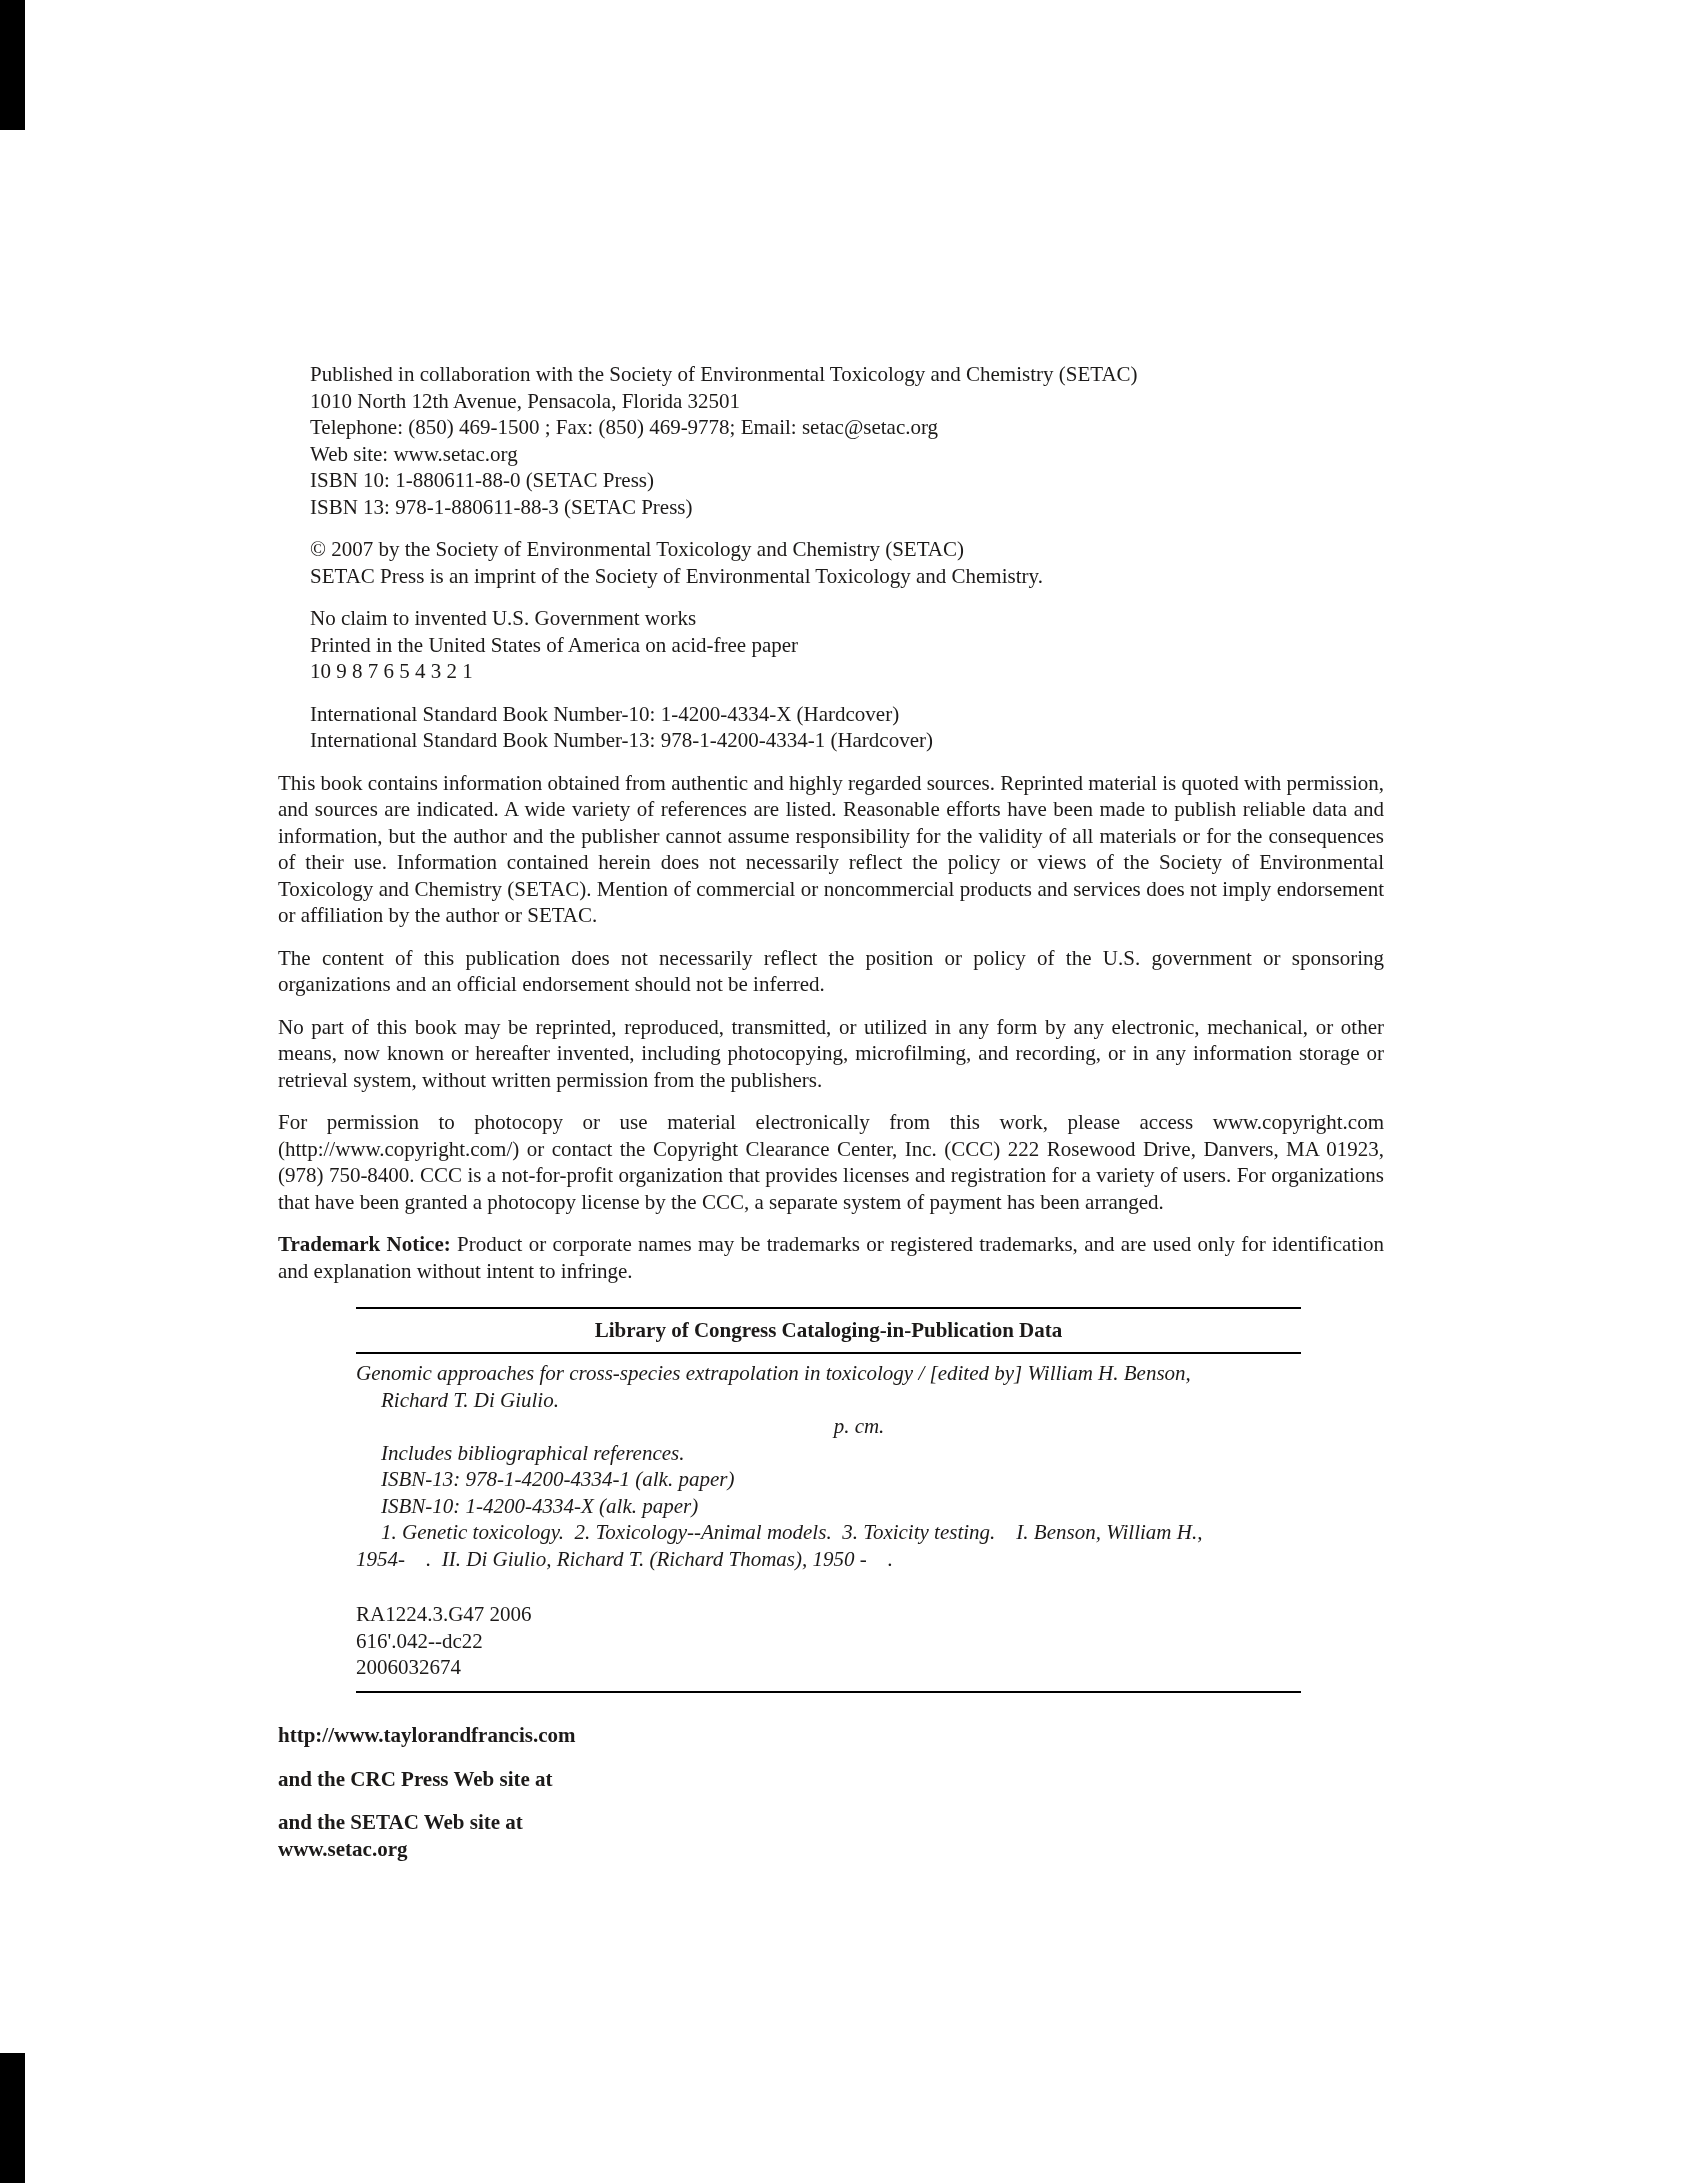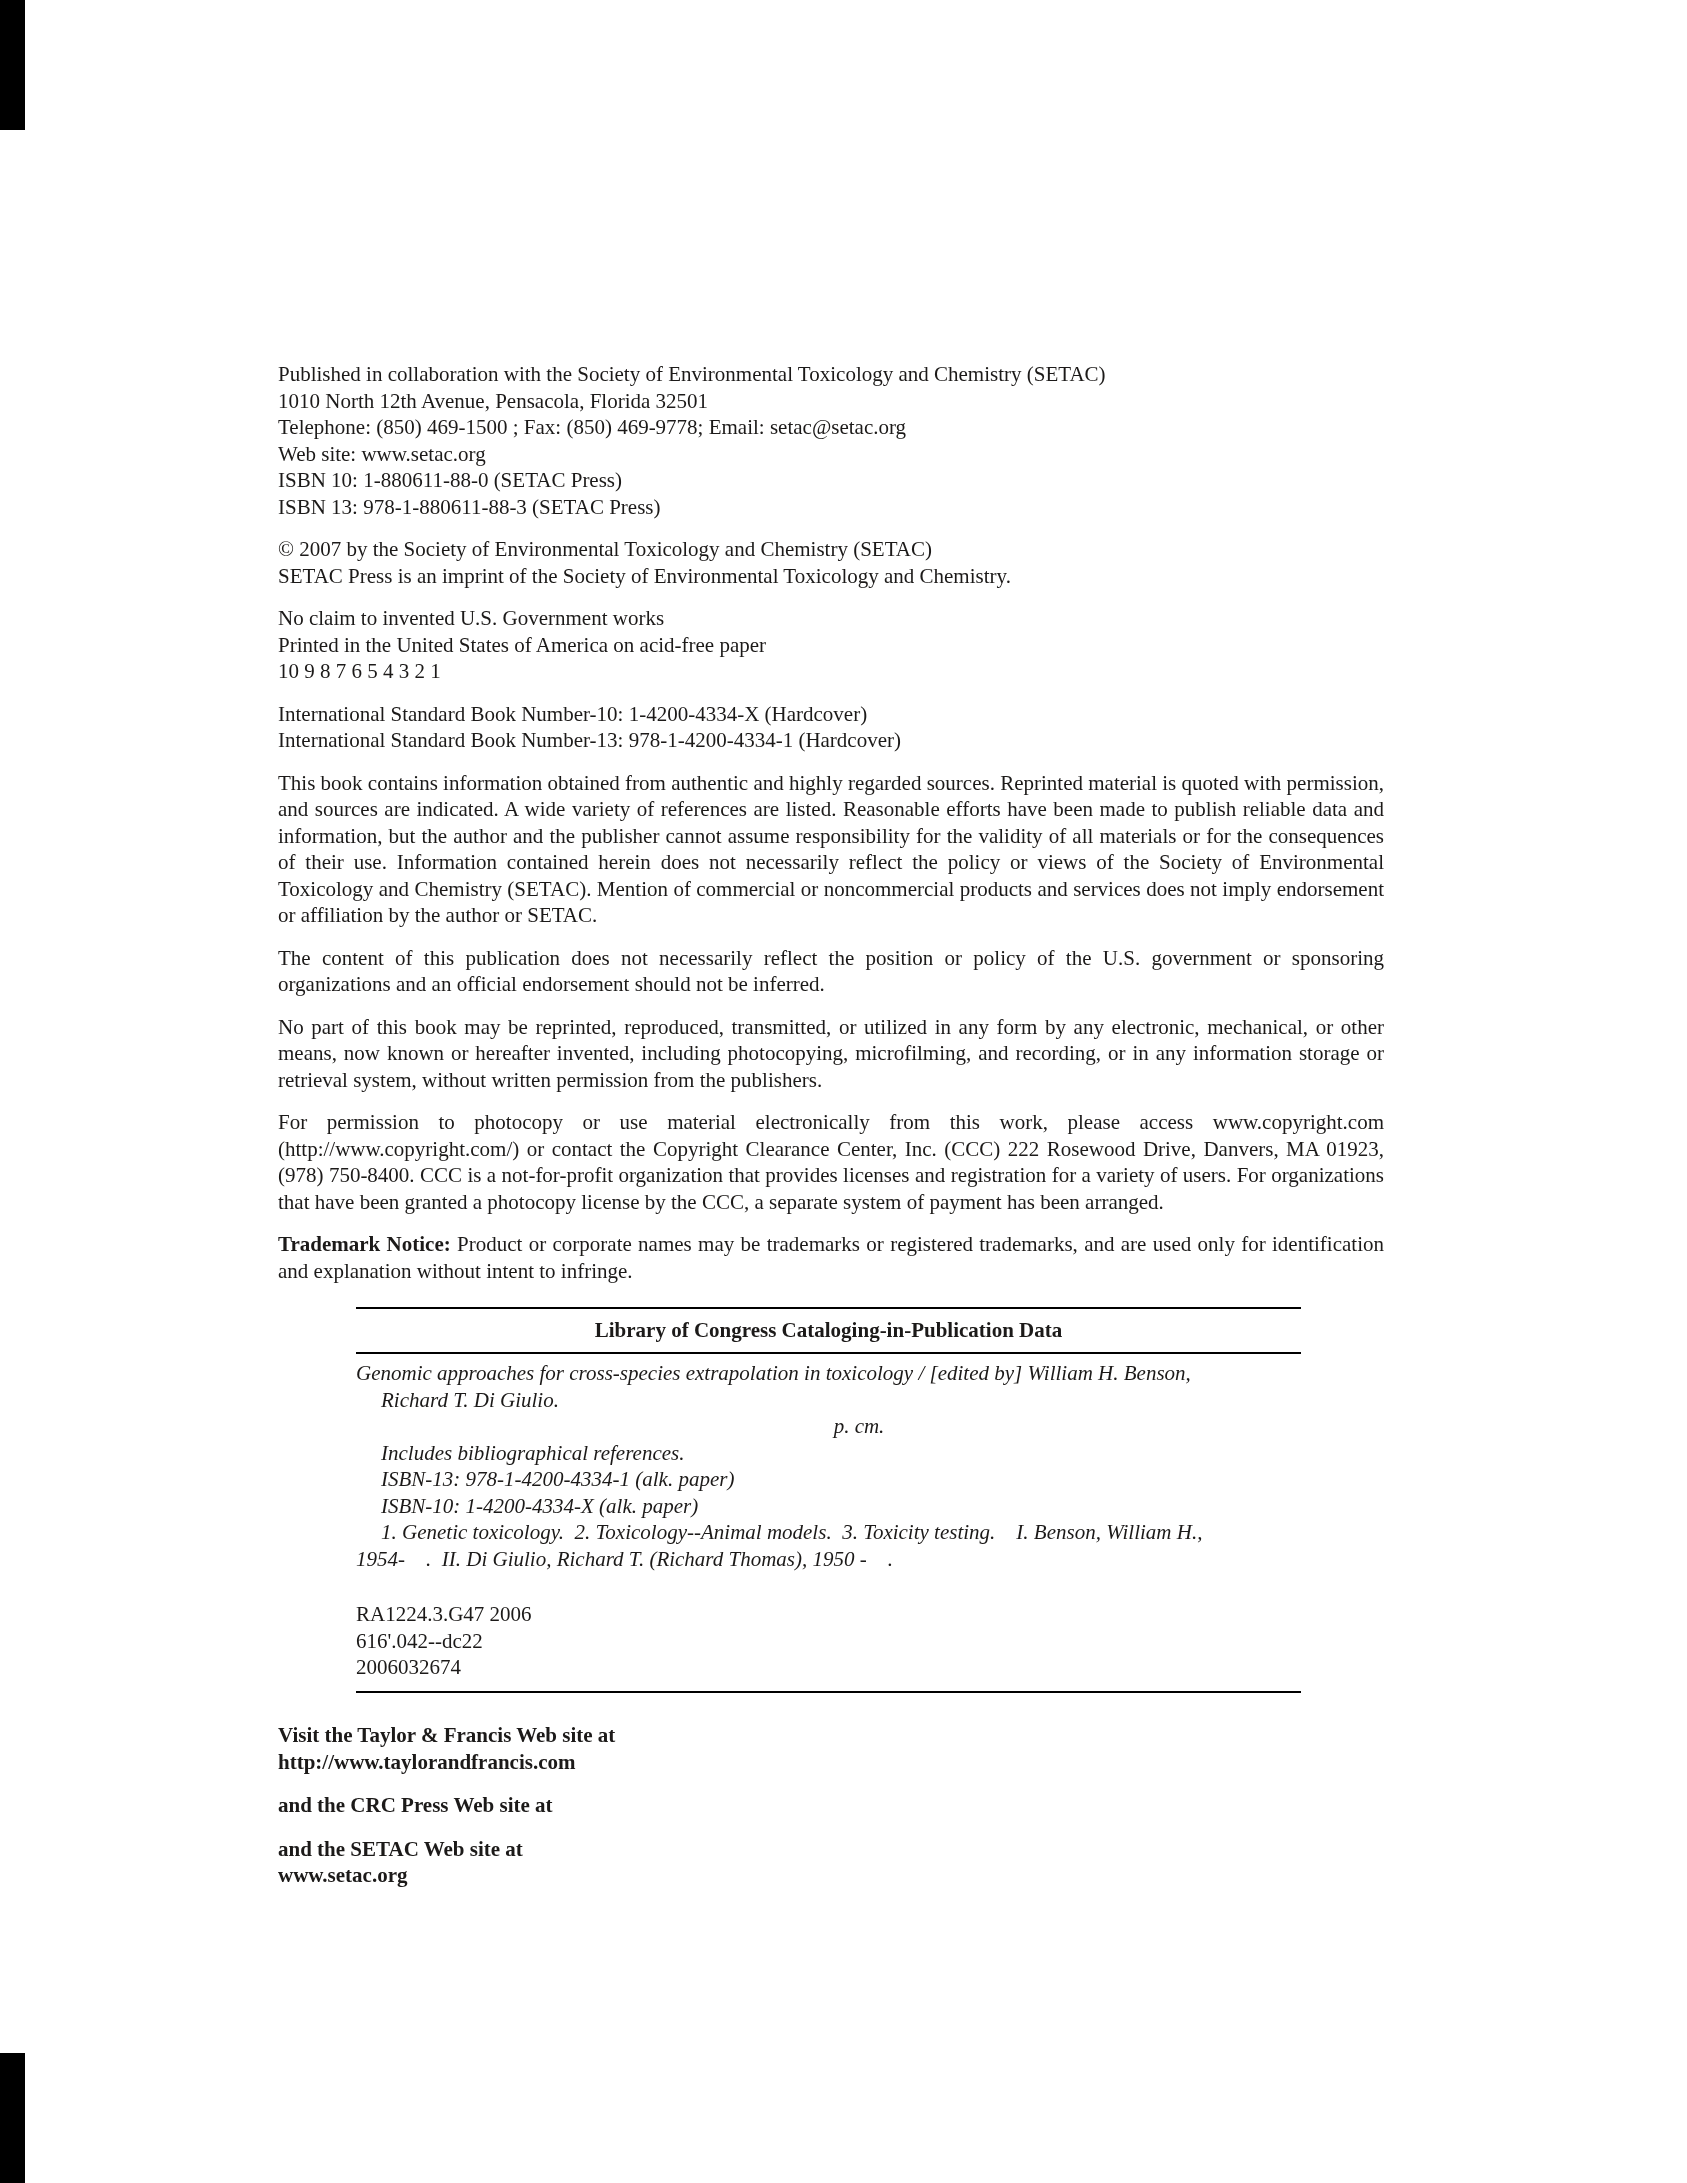--- a/index.html
+++ b/index.html
@@ -25,21 +25,21 @@
 
   .content {
     position: absolute;
     left: 278px;
     top: 361px;
     width: 1106px;
     font-size: 21px;
     line-height: 26.5px;
   }
   .block { margin-bottom: 16px; }
-  .block .line { white-space: pre-wrap; }
+  .block .line { white-space: pre-wrap; margin-left: 32px; }
   .para {
     text-align: justify;
     margin-bottom: 16px;
   }
   .bold { font-weight: bold; }
 
   .loc {
     margin-left: 78px;
     width: 945px;
     margin-top: 22.5px;
@@ -133,21 +133,20 @@
         <div class="loc-line">RA1224.3.G47 2006</div>
         <div class="loc-dc-row">
           <span>616'.042--dc22</span>
           <span>2006032674</span>
         </div>
       </div>
       <div class="rule"></div>
     </div>
 
     <div class="footer-block">
-      <div>Visit the Taylor &amp; Francis Web site at</div>
       <div>http://www.taylorandfrancis.com</div>
     </div>
 
     <div class="footer-block">
       <div>and the CRC Press Web site at</div>
     </div>
 
     <div class="footer-block">
       <div>and the SETAC Web site at</div>
       <div>www.setac.org</div>

